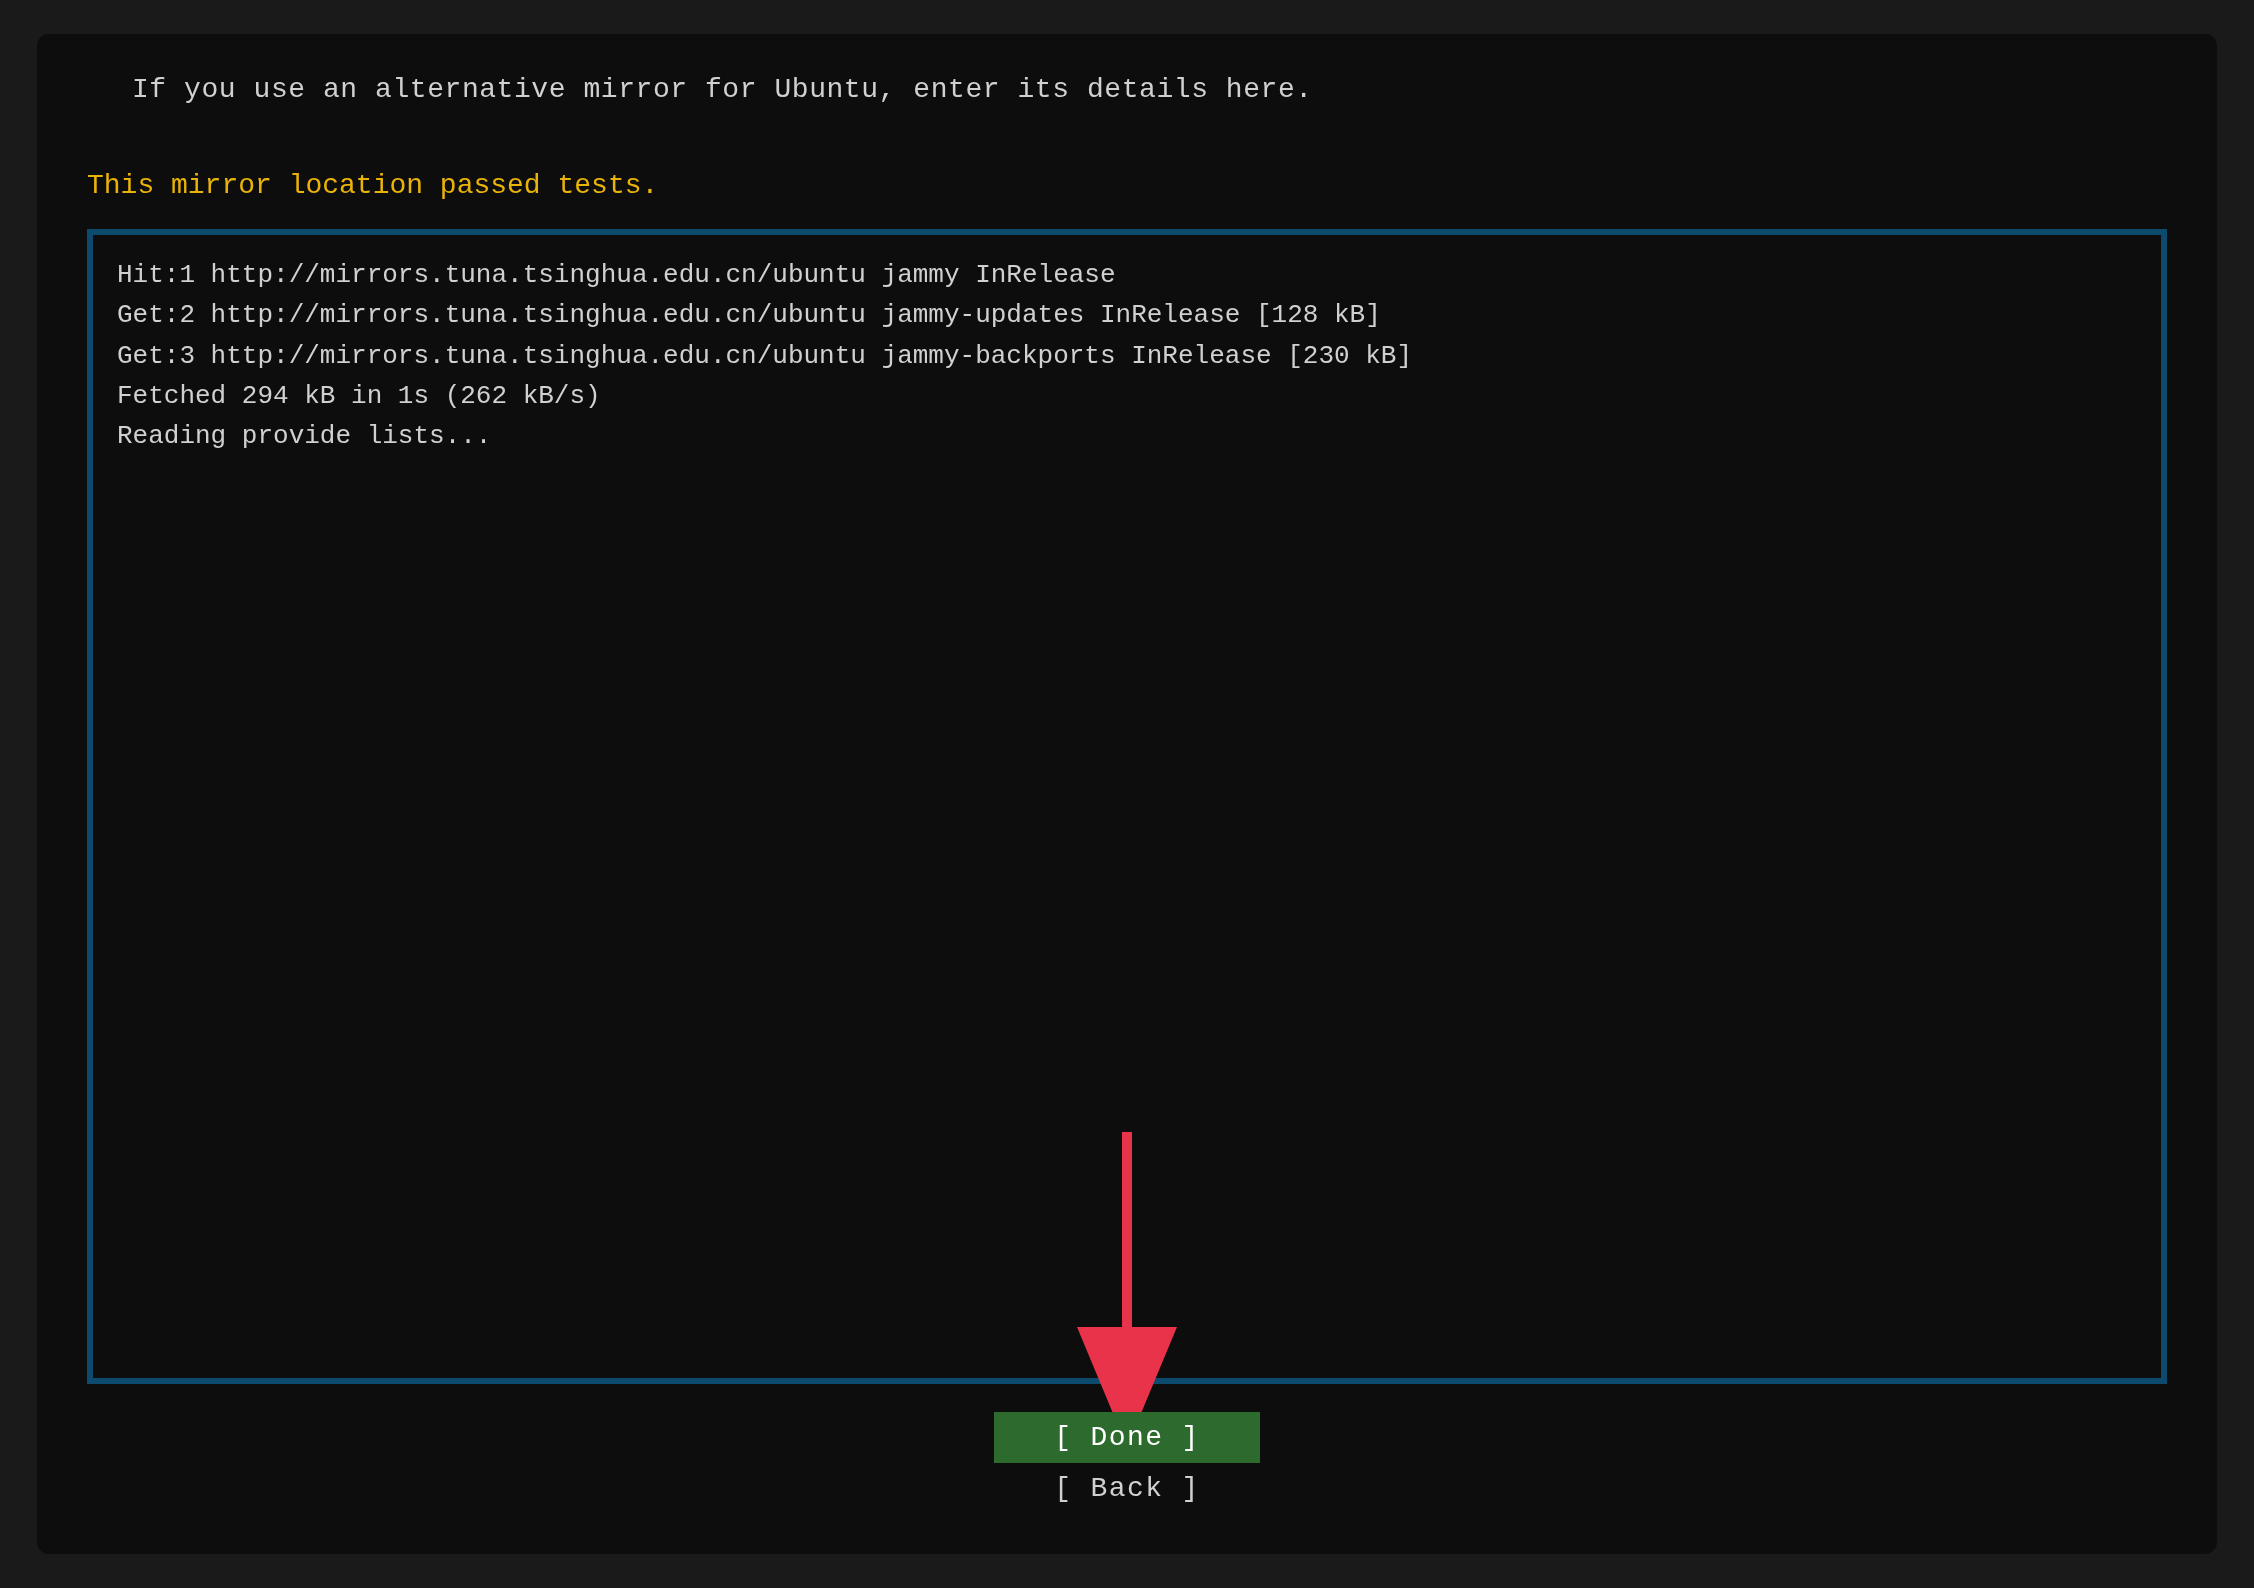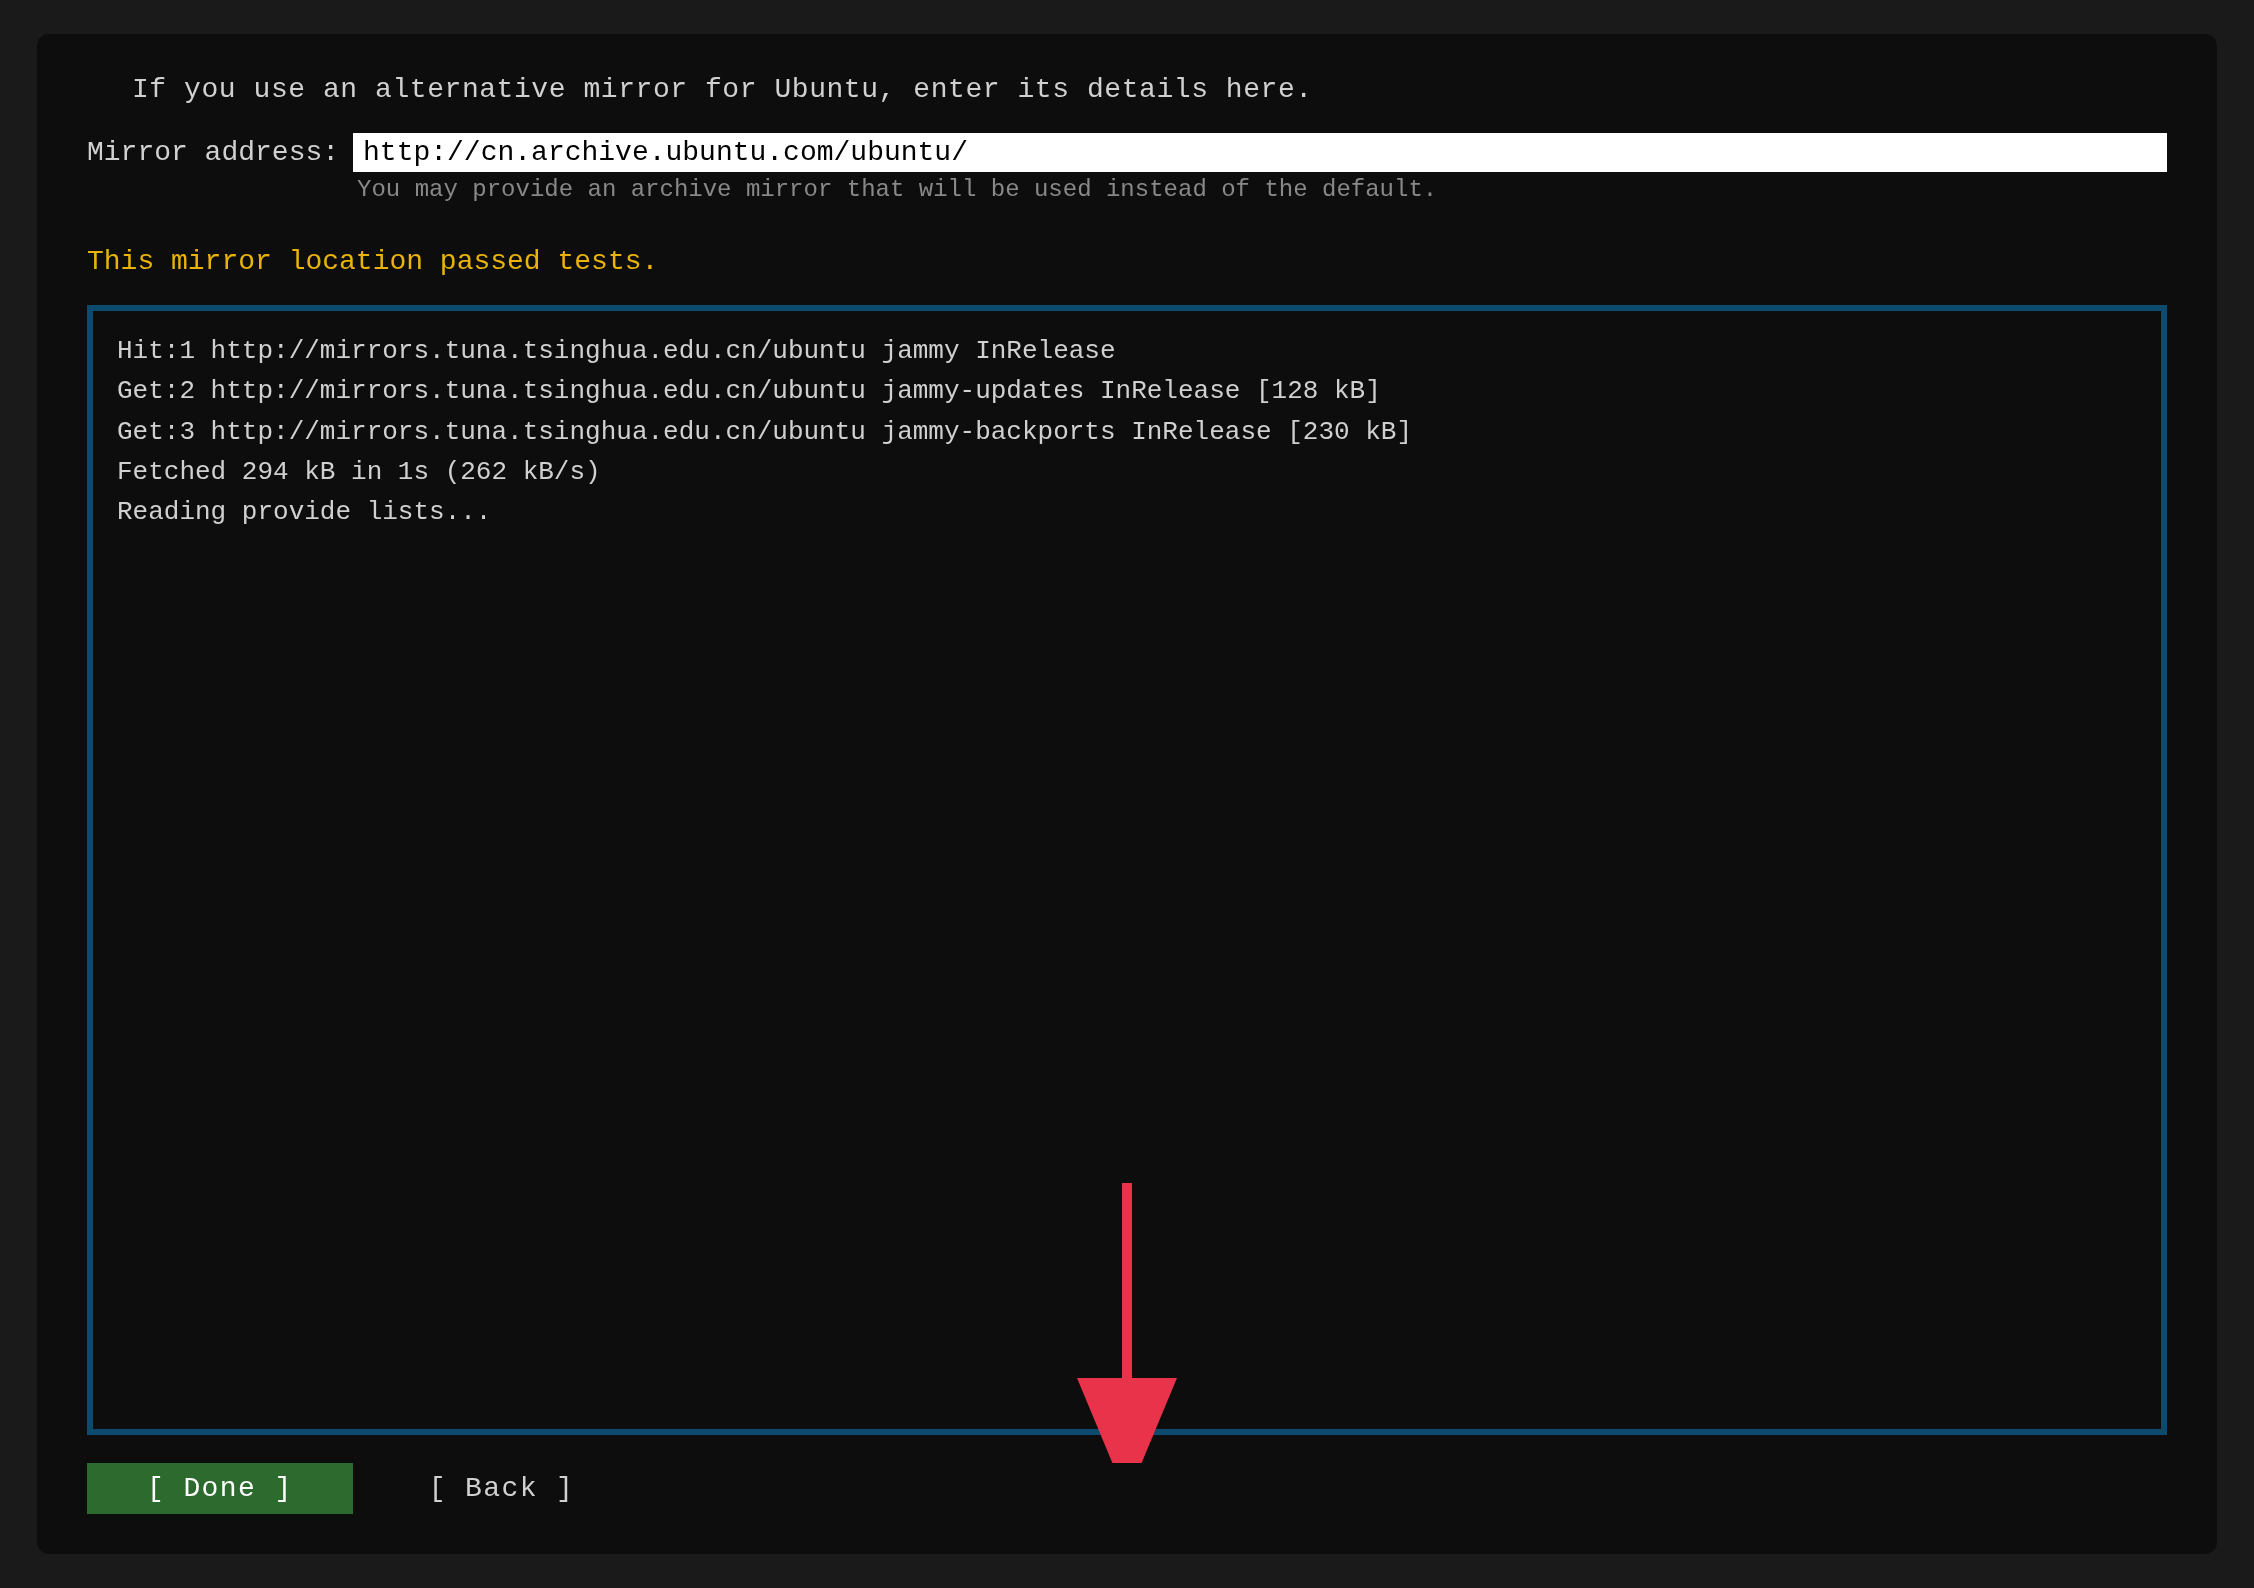--- a/index.html
+++ b/index.html
@@ -94,24 +94,24 @@
       overflow: hidden;
       background-color: #0d0d0d;
     }
 
     .log-line {
       white-space: pre;
     }
 
     .buttons-area {
       display: flex;
-      flex-direction: row;
+      flex-direction: column;
       align-items: center;
       margin-top: 28px;
-      gap: 16px;
+      gap: 0;
       position: relative;
     }
 
     .arrow-container {
       position: absolute;
       top: -280px;
       left: 50%;
       transform: translateX(-50%);
     }
 
@@ -146,27 +146,20 @@
       text-align: center;
     }
   </style>
 </head>
 <body>
 
 <div class="terminal">
 
   <div class="instruction-text">If you use an alternative mirror for Ubuntu, enter its details here.</div>
 
-  <div class="mirror-row">
-    <span class="mirror-label">Mirror address:</span>
-    <div class="mirror-input-area">
-      <input class="mirror-input" type="text" value="http://cn.archive.ubuntu.com/ubuntu/" style="">
-      <div class="mirror-hint">You may provide an archive mirror that will be used instead of the default.</div>
-    </div>
-  </div>
 
   <div class="status-text">This mirror location passed tests.</div>
 
   <div class="log-box">
 
   <div class="log-line">Hit:1 http://mirrors.tuna.tsinghua.edu.cn/ubuntu jammy InRelease</div>
       <div class="log-line">Get:2 http://mirrors.tuna.tsinghua.edu.cn/ubuntu jammy-updates InRelease [128 kB]</div>
       <div class="log-line">Get:3 http://mirrors.tuna.tsinghua.edu.cn/ubuntu jammy-backports InRelease [230 kB]</div>
       <div class="log-line">Fetched 294 kB in 1s (262 kB/s)</div>
       <div class="log-line">Reading provide lists...</div>

